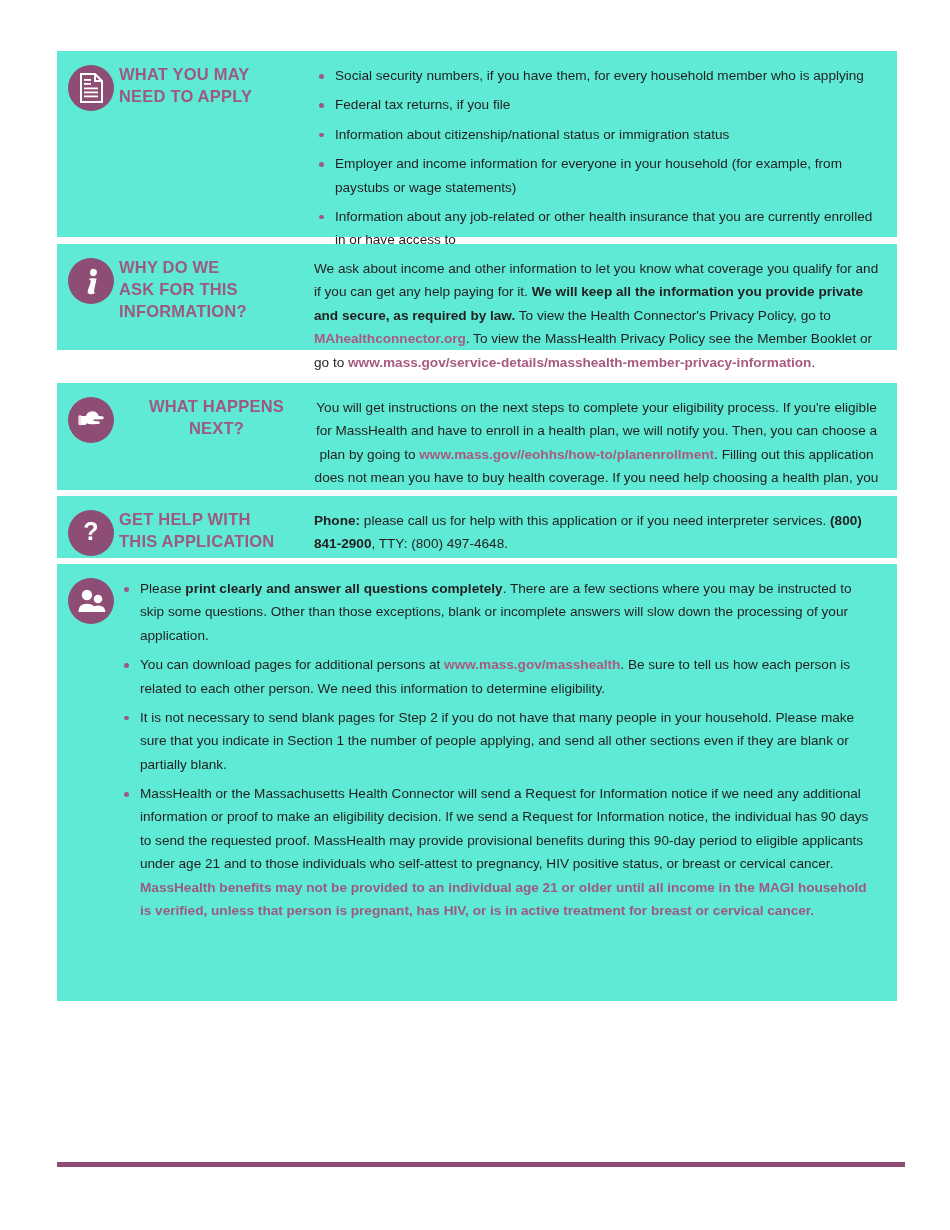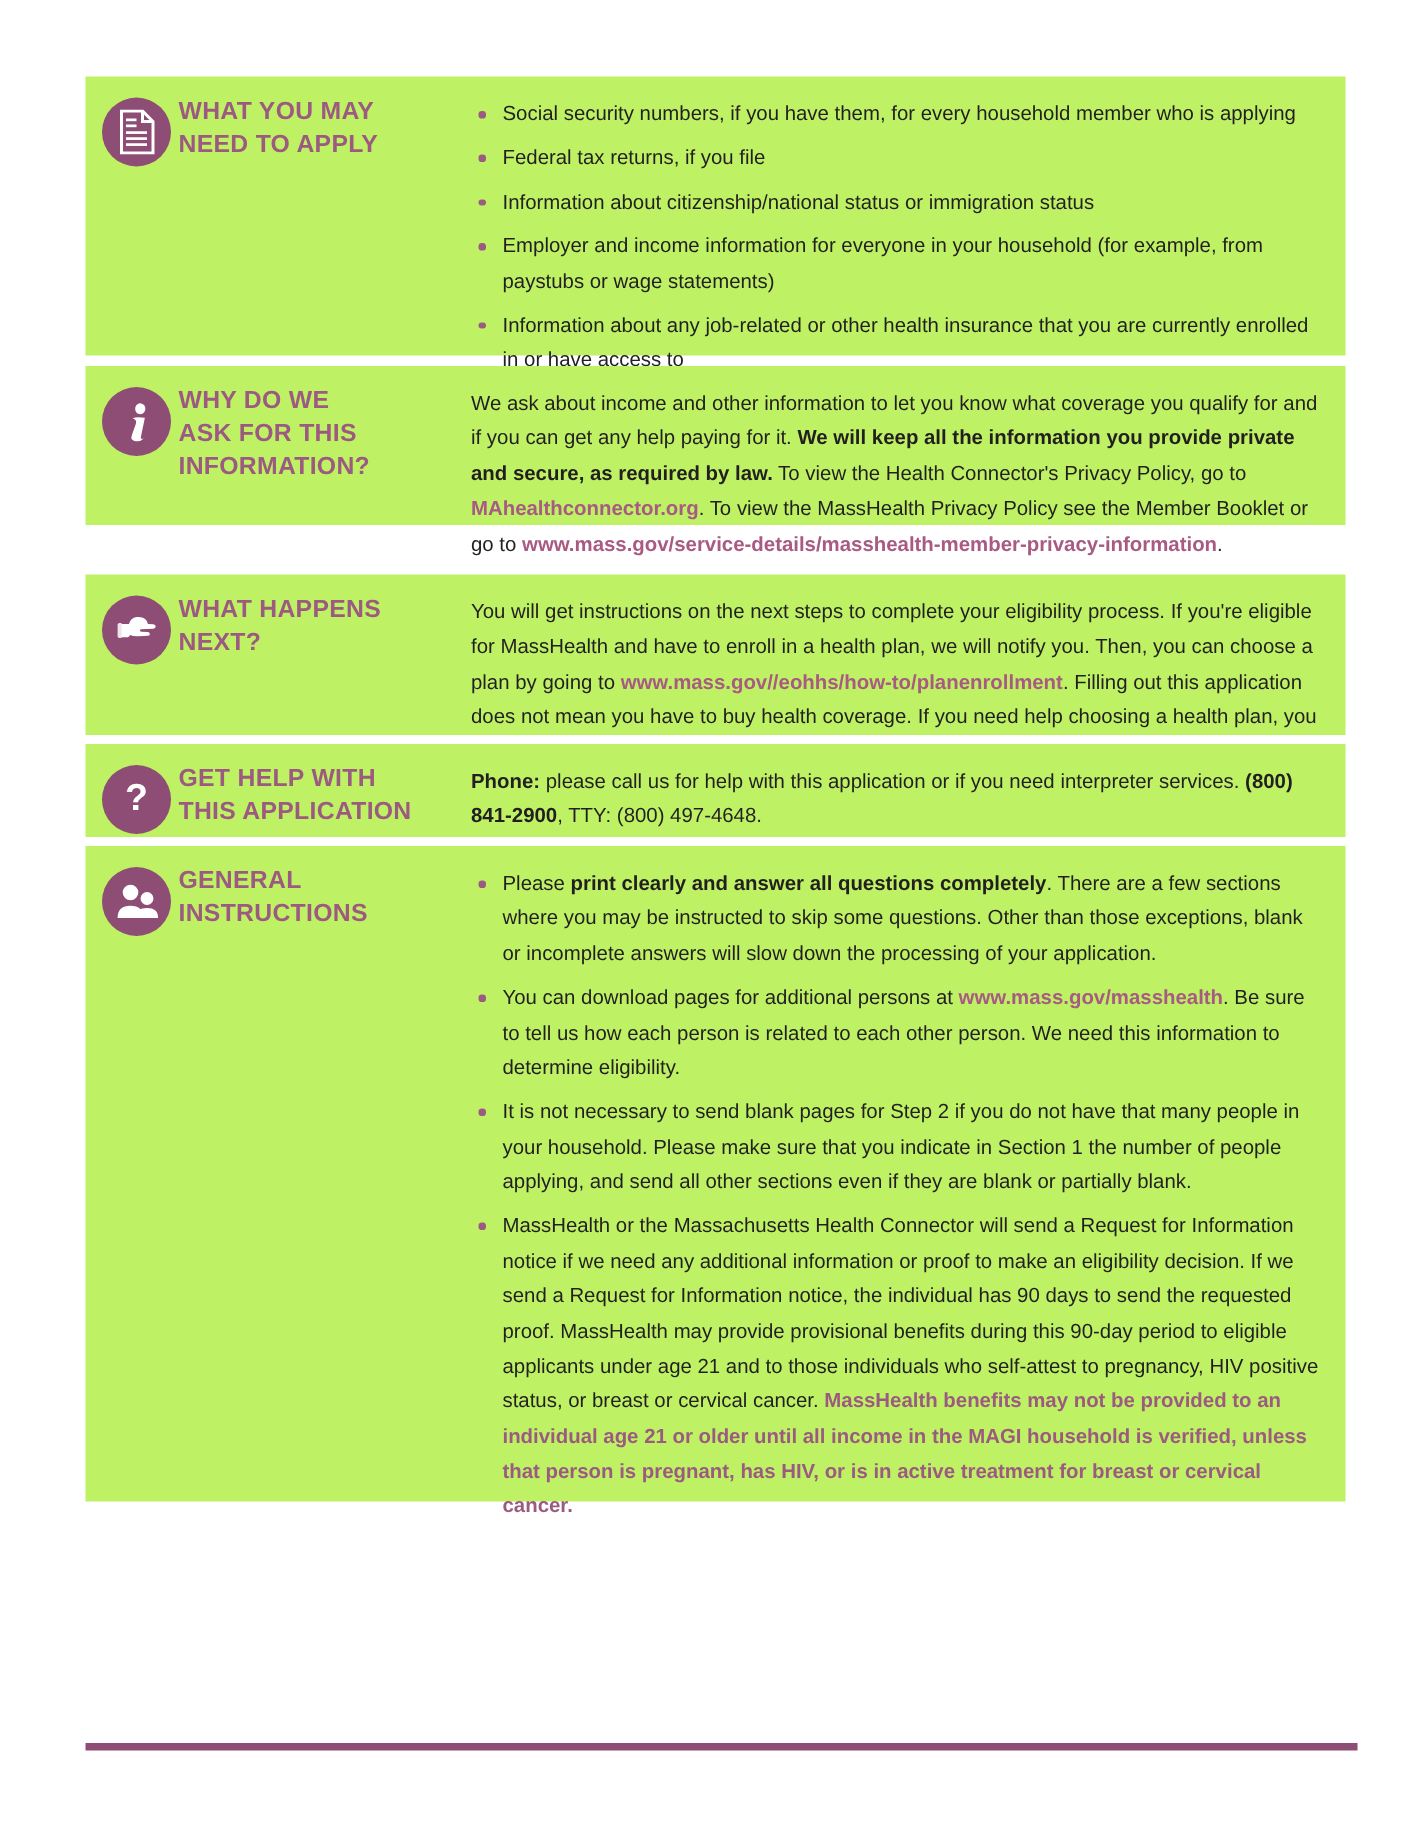--- a/index.html
+++ b/index.html
@@ -20,21 +20,21 @@
     position: absolute;
     left: 0; top: 0;
     width: 950px;
     height: 1230px;
   }
 
   .panel {
     position: absolute;
     left: 57px;
     width: 840px;
-    background: #bef264;
+    background: #5eead4;
     box-sizing: border-box;
     display: flex;
     align-items: flex-start;
   }
 
   .icon-col {
     width: 62px;
     flex: 0 0 62px;
     padding-top: 14px;
     padding-left: 5px;
@@ -175,21 +175,21 @@
         <span>WHY DO WE</span><br>
         <span>ASK FOR THIS</span><br>
         <span>INFORMATION?</span>
       </div>
     </div>
     <div class="body-col">
       <p class="para"><span>We ask about income and other information to let you know what coverage you qualify for and if you can get any help paying for it. </span><span class="bold">We will keep all the information you provide private and secure, as required by law.</span><span> To view the Health Connector's Privacy Policy, go to </span><span class="lnk">MAhealthconnector.org</span><span>. To view the MassHealth Privacy Policy see the Member Booklet or go to </span><span class="lnk">www.mass.gov/service-details/masshealth-member-privacy-information</span><span>.</span></p>
     </div>
   </div>
 
-  <div class="panel" style="top:383px; height:107px;">
+  <div class="panel" style="top:383px; height:107px;text-align:center;">
     <div class="icon-col">
       <div class="icon-circle">
         <svg width="30" height="24" viewBox="0 0 30 24">
           <path d="M5 8 h5 q1 -4 5 -4.6 q4.2 -0.6 6.4 2 q1 1.2 1.2 2.6 l3.6 0.2 q1.6 0.1 1.6 1.5 q0 1.4 -1.6 1.5 l-8 0.3
                    q-0.9 0.05 -0.9 0.8 q0 0.75 0.9 0.8 l4.2 0.2 q1.5 0.1 1.5 1.3 q0 1.2 -1.5 1.3 l-6 0.3
                    q-3.5 0.2 -5.6 -0.9 q-0.6 1.1 -1.6 1.6 h-4.2 z" fill="#ffffff"></path>
           <rect x="2.4" y="7.3" width="3.2" height="10" rx="1.2" fill="#ffffff" opacity="0.85"></rect>
         </svg>
       </div>
     </div>
@@ -225,26 +225,20 @@
 
   <div class="panel" style="top:564px; height:437px;">
     <div class="icon-col">
       <div class="icon-circle">
         <svg width="30" height="26" viewBox="0 0 30 26">
           <circle cx="11" cy="7" r="5.2" fill="#ffffff"></circle>
           <path d="M2.4 24 q0 -8.2 8.6 -8.2 q8.6 0 8.6 8.2 z" fill="#ffffff"></path>
           <circle cx="22" cy="11" r="4.3" fill="#ffffff"></circle>
           <path d="M14.6 24 q0 -6.6 7.4 -6.6 q7.4 0 7.4 6.6 z" fill="#ffffff"></path>
         </svg>
-      </div>
-    </div>
-    <div class="heading-col">
-      <div class="heading">
-        <span>GENERAL</span><br>
-        <span>INSTRUCTIONS</span>
       </div>
     </div>
     <div class="body-col">
       <ul class="bullets">
         <li><span>Please </span><span class="bold">print clearly and answer all questions completely</span><span>. There are a few sections where you may be instructed to skip some questions. Other than those exceptions, blank or incomplete answers will slow down the processing of your application.</span></li>
         <li><span>You can download pages for additional persons at </span><span class="lnk">www.mass.gov/masshealth</span><span>. Be sure to tell us how each person is related to each other person. We need this information to determine eligibility.</span></li>
         <li>It is not necessary to send blank pages for Step 2 if you do not have that many people in your household. Please make sure that you indicate in Section 1 the number of people applying, and send all other sections even if they are blank or partially blank.</li>
         <li><span>MassHealth or the Massachusetts Health Connector will send a Request for Information notice if we need any additional information or proof to make an eligibility decision. If we send a Request for Information notice, the individual has 90 days to send the requested proof.  MassHealth may provide provisional benefits during this 90-day period to eligible applicants under age 21 and to those individuals who self-attest to pregnancy, HIV positive status, or breast or cervical cancer. </span><span class="hl">MassHealth benefits may not be provided to an individual age 21 or older until all income in the MAGI household is verified, unless that person is pregnant, has HIV, or is in active treatment for breast or cervical cancer.</span></li>
       </ul>
     </div>

